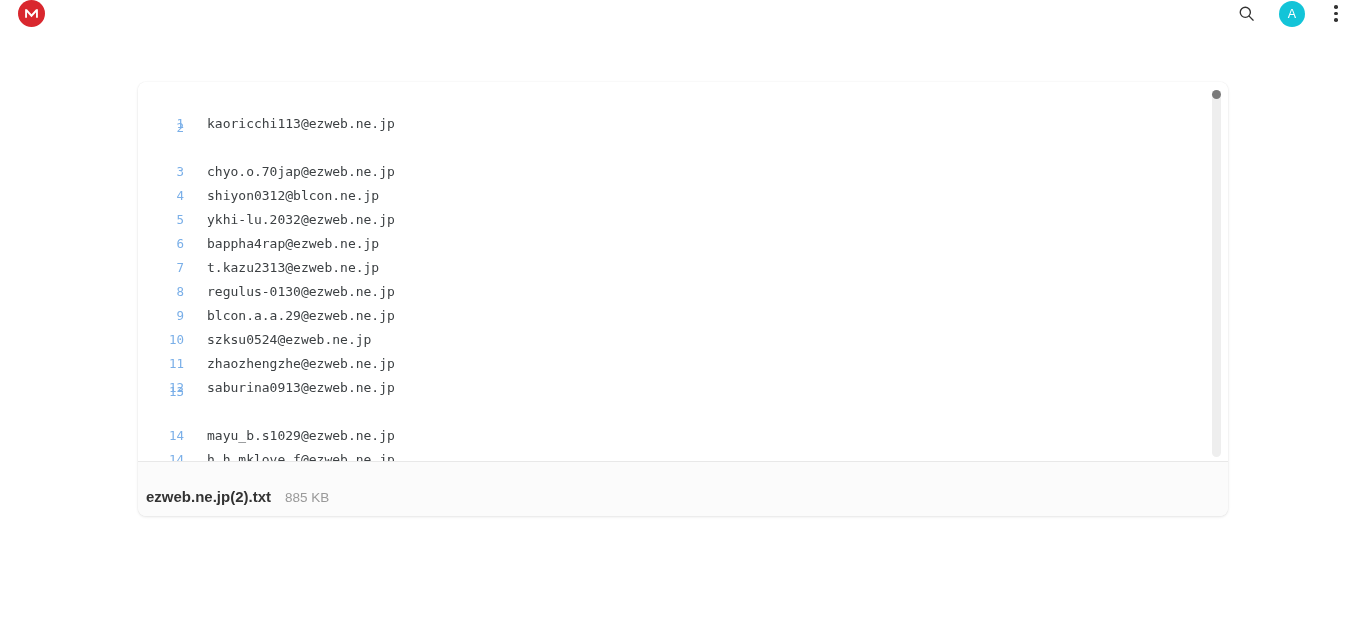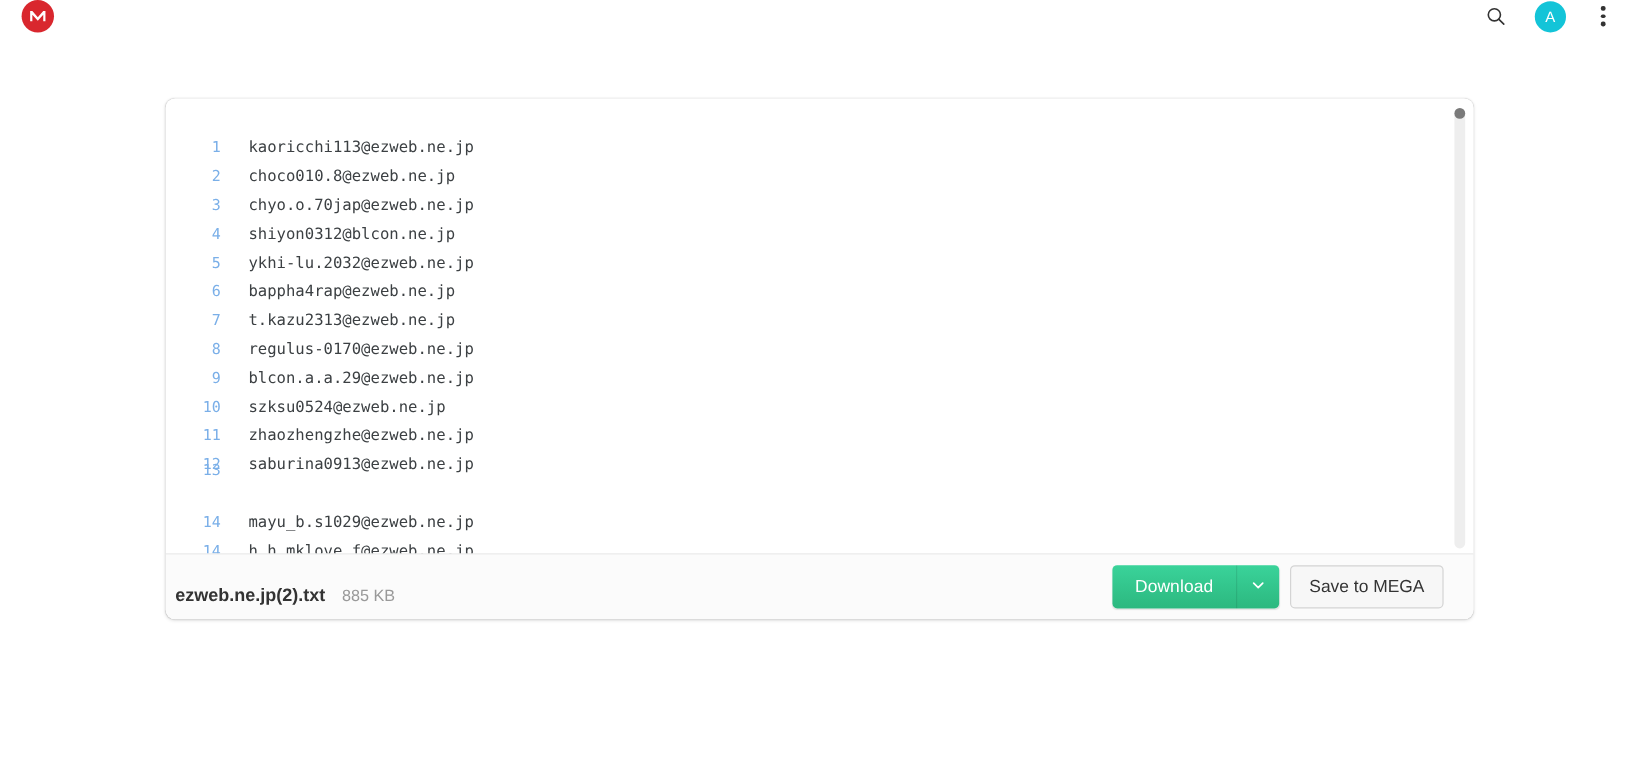--- a/index.html
+++ b/index.html
@@ -273,21 +273,20 @@
 <div id="preview-card">
 
   <div id="code-viewport">
     <div id="code-lines">
         <div class="code-row">
           <span class="ln">1</span>
           <span class="code-text">kaoricchi113@ezweb.ne.jp</span>
         </div>
         <div class="code-row">
           <span class="ln">2</span>
-          <span class="code-text">choco010.8@ezweb.ne.jp</span>
         </div>
         <div class="code-row">
           <span class="ln">3</span>
           <span class="code-text">chyo.o.70jap@ezweb.ne.jp</span>
         </div>
         <div class="code-row">
           <span class="ln">4</span>
           <span class="code-text">shiyon0312@blcon.ne.jp</span>
         </div>
         <div class="code-row">
@@ -297,21 +296,21 @@
         <div class="code-row">
           <span class="ln">6</span>
           <span class="code-text">bappha4rap@ezweb.ne.jp</span>
         </div>
         <div class="code-row">
           <span class="ln">7</span>
           <span class="code-text">t.kazu2313@ezweb.ne.jp</span>
         </div>
         <div class="code-row">
           <span class="ln">8</span>
-          <span class="code-text">regulus-0170@ezweb.ne.jp</span>
+          <span class="code-text">regulus-0130@ezweb.ne.jp</span>
         </div>
         <div class="code-row">
           <span class="ln">9</span>
           <span class="code-text">blcon.a.a.29@ezweb.ne.jp</span>
         </div>
         <div class="code-row">
           <span class="ln">10</span>
           <span class="code-text">szksu0524@ezweb.ne.jp</span>
         </div>
         <div class="code-row">
@@ -340,30 +339,14 @@
     </div>
   </div>
 
   <div id="preview-footer">
 
     <div id="file-meta">
       <span id="file-name">ezweb.ne.jp(2).txt</span>
       <span id="file-size">885 KB</span>
     </div>
 
-    <div id="footer-actions">
-
-      <div class="download-group">
-        <button id="download-button">Download</button>
-        <button id="download-dropdown">
-          <span>
-            <svg width="13" height="13" viewBox="0 0 24 24" aria-hidden="true">
-              <polyline points="5,9 12,16 19,9" fill="none" stroke="#ffffff" stroke-width="2.6" stroke-linecap="round" stroke-linejoin="round"></polyline>
-            </svg>
-          </span>
-        </button>
-      </div>
-
-      <button id="save-to-mega-button">Save to MEGA</button>
-
-    </div>
   </div>
 </div>
 
 </body></html>

